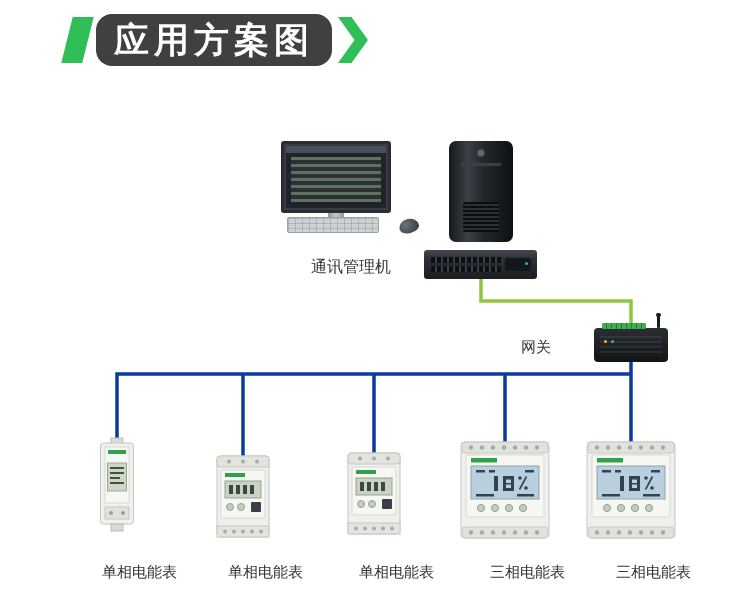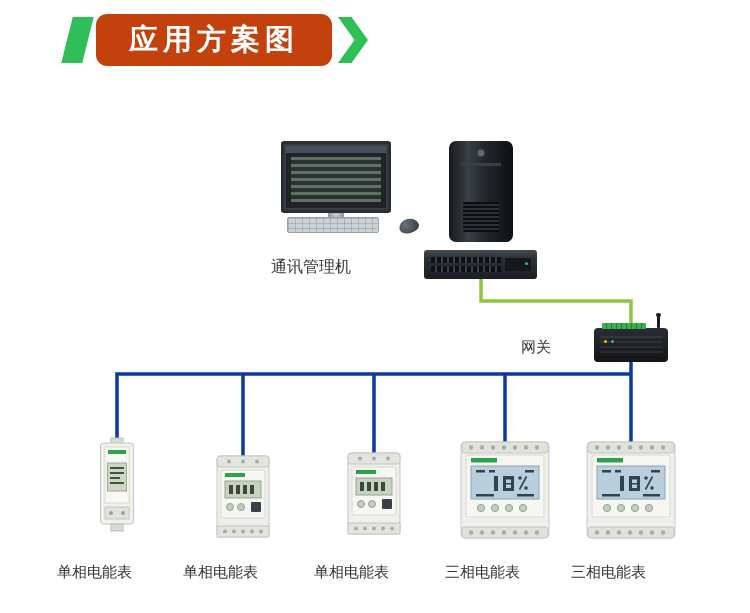--- a/index.html
+++ b/index.html
@@ -4,32 +4,32 @@
 <style>
   * { margin:0; padding:0; box-sizing:border-box; }
   html,body { background:#ffffff; }
   body { font-family:"Liberation Sans","DejaVu Sans",sans-serif; }
   .canvas { position:relative; width:750px; height:613px; background:#ffffff; overflow:hidden; }
 
   
   .banner-accent { position:absolute; left:67px; top:17px; width:21px; height:46px;
     background:#2fbe57; transform:skewX(-14deg); z-index:4; }
   .banner-box { position:absolute; left:96px; top:14px; width:236px; height:52px;
-    background:#c2410c; border-radius:11px; color:#ffffff; font-size:29px; font-weight:bold;
+    background:#404040; border-radius:16px; color:#ffffff; font-size:35px; font-weight:bold;
     letter-spacing:5px; display:flex; align-items:center; justify-content:center; z-index:4; }
   .banner-chevron { position:absolute; left:338px; top:17px; width:30px; height:46px;
     background:#2fbe57; clip-path:polygon(0 0,45% 0,100% 50%,45% 100%,0 100%,55% 50%); z-index:4; }
 
   
   .wires { position:absolute; left:0; top:0; z-index:1; }
   .wire-green { stroke:#8dc63f; stroke-width:3.5; fill:none; }
   .wire-blue  { stroke:#0b3a9d; stroke-width:3.5; fill:none; stroke-linecap:square; }
 
   .device { position:absolute; z-index:2; }
-  .label  { position:absolute; z-index:3; font-size:15px; color:#333333; text-align:left; width:120px; }
+  .label  { position:absolute; z-index:3; font-size:15px; color:#333333; text-align:right; width:120px; }
 
   
   .monitor { left:281px; top:141px; width:114px; height:96px; }
   .monitor-screen { position:absolute; left:0; top:0; width:110px; height:72px;
     background:#383d44; border:3px solid #2a2e34; border-radius:3px; }
   .screen-inner { position:absolute; left:2px; top:2px; right:2px; bottom:2px; background:#20242a; overflow:hidden; }
   .screen-bar  { position:absolute; left:0; top:0; right:0; height:7px; background:#47505a; }
   .screen-rows { position:absolute; left:5px; right:5px; top:11px; bottom:6px;
     background:repeating-linear-gradient(180deg,#5d7360 0 3px,#2a3036 3px 7px); }
   .monitor-neck { position:absolute; left:47px; top:72px; width:16px; height:9px;

